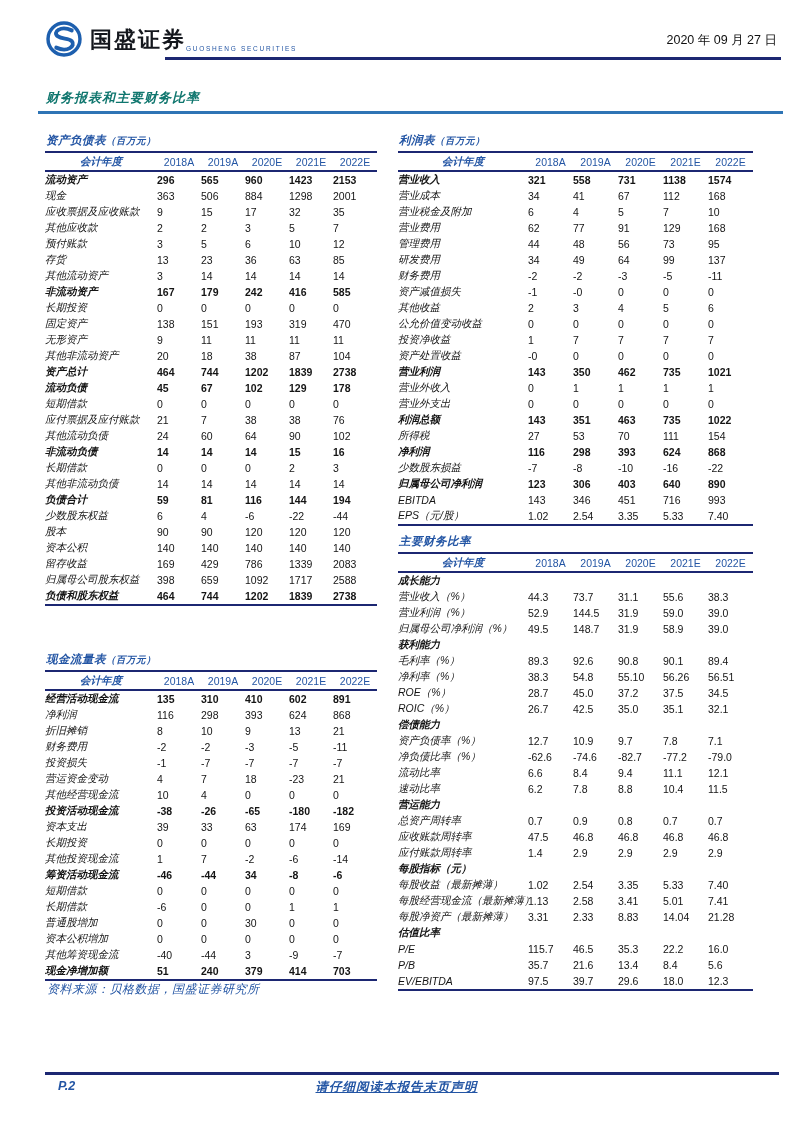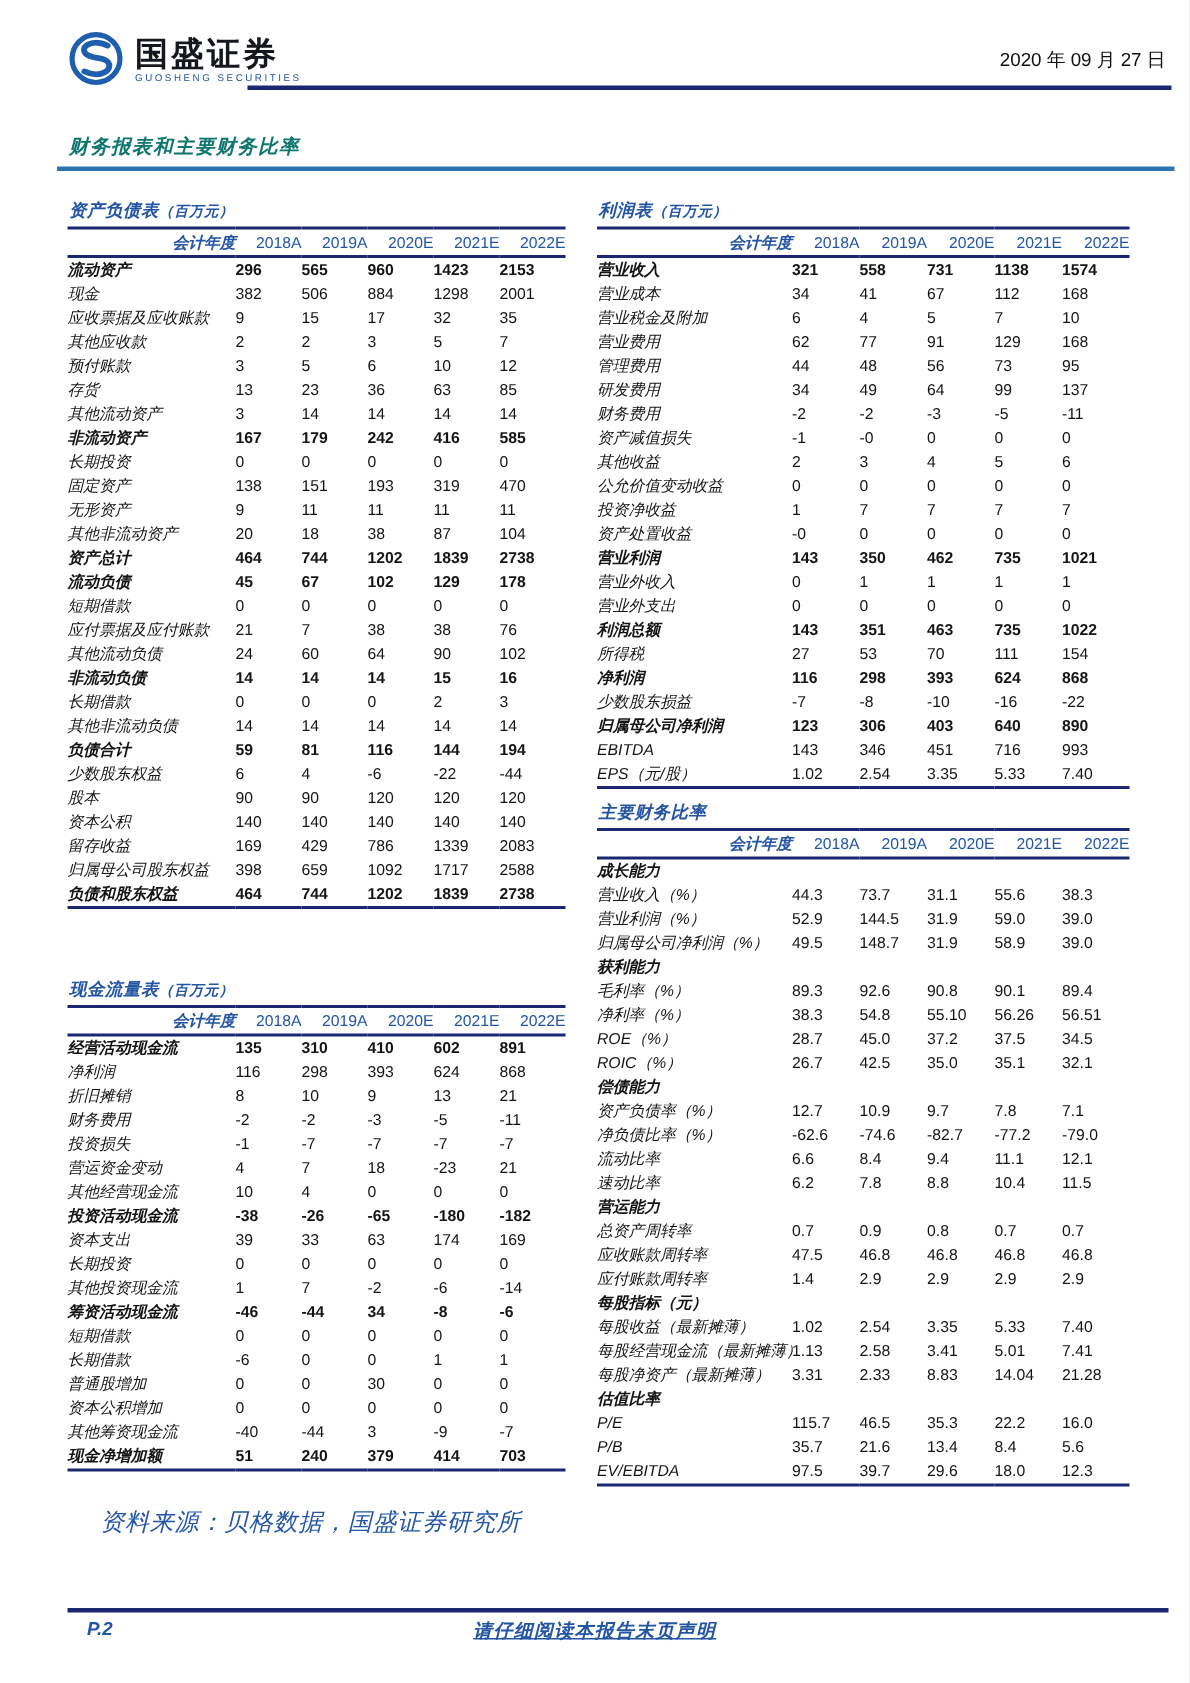--- a/index.html
+++ b/index.html
@@ -3,21 +3,21 @@
 <meta charset="utf-8">
 <style>
   html,body{margin:0;padding:0;background:#e8e8e8;}
   .page{position:relative;width:793px;height:1122px;margin:0 auto;background:#ffffff;
         font-family:"Liberation Sans","DejaVu Sans",sans-serif;color:#141414;overflow:hidden;}
 
   
   .hdr{position:absolute;left:45px;top:16px;right:12px;height:44px;}
   .logo{position:absolute;left:0;top:4px;display:flex;align-items:center;gap:7px;}
   .logo svg{width:38px;height:38px;display:block;}
-  .brand{display:flex;flex-direction:column;}
+  .brand{display:flex;flex-direction:row;align-items:flex-end;}
   .brand-cn{font-size:22px;font-weight:bold;color:#14171d;letter-spacing:2px;line-height:25px;}
   .brand-en{font-size:6.5px;color:#2355a4;letter-spacing:1.7px;margin-top:1px;}
   .hdr-rule{position:absolute;left:120px;right:0;top:41px;height:3px;background:#1c2772;}
   .date{position:absolute;right:4px;top:16px;font-size:12.5px;color:#101010;}
 
   
   .secbar{position:absolute;left:38px;right:10px;top:89px;}
   .secbar .txt{font-size:13px;font-weight:bold;font-style:italic;color:#0f766e;padding-left:8px;letter-spacing:1px;}
   .secbar .rule{margin-top:4px;height:3px;background:#2e74b5;}
 
@@ -27,29 +27,29 @@
 
   
   .fin-table{margin:0;}
   .mt-cf{margin-top:46px;}
   .mt-ratio{margin-top:8px;}
   .t-title{font-size:11.5px;color:#2355a4;font-weight:bold;font-style:italic;padding:0 0 3px 1px;letter-spacing:.5px;}
   .t-title .unit{font-size:9.5px;}
   .fin-table table{width:100%;border-collapse:collapse;table-layout:fixed;
         border-top:2px solid #1c2772;border-bottom:2px solid #1c2772;}
   .fin-table thead tr{border-bottom:2px solid #1c2772;}
-  .fin-table th{text-align:right;font-size:10.5px;color:#2355a4;height:17px;padding:0;font-weight:normal;white-space:nowrap;}
+  .fin-table th{text-align:center;font-size:10.5px;color:#2355a4;height:17px;padding:0;font-weight:normal;white-space:nowrap;}
   .fin-table th.lab{font-weight:bold;font-style:italic;}
   .fin-table td{font-size:10.5px;height:16px;padding:0;white-space:nowrap;overflow:visible;color:#141414;}
   .fin-table td.lab{font-style:italic;}
   .fin-table tr.b td{font-weight:bold;}
   .colL th.lab{width:112px;} .colL th.y{width:44px;}
   .colR th.lab{width:130px;} .colR th.y{width:45px;}
 
-  .src{margin-top:24px;font-size:16px;color:#2355a4;font-style:italic;padding-left:2px;letter-spacing:.5px;text-align:center;}
+  .src{margin-top:0;font-size:12px;color:#2355a4;font-style:italic;padding-left:2px;letter-spacing:.5px;}
 
   
   .ftr-rule{position:absolute;left:45px;right:14px;top:1072px;height:3px;background:#1c2772;}
   .ftr-page{position:absolute;left:58px;top:1079px;font-size:12.5px;font-weight:bold;font-style:italic;color:#2355a4;}
   .ftr-disc{position:absolute;left:0;right:0;top:1079px;text-align:center;font-size:12.5px;font-weight:bold;font-style:italic;color:#2355a4;letter-spacing:1px;text-decoration:underline;}
 </style>
 </head>
 <body>
 
 <div class="page">
@@ -94,21 +94,21 @@
             <tr class="b">
               <td class="lab">流动资产</td>
               <td class="num">296</td>
               <td class="num">565</td>
               <td class="num">960</td>
               <td class="num">1423</td>
               <td class="num">2153</td>
             </tr>
             <tr>
               <td class="lab">现金</td>
-              <td class="num">382</td>
+              <td class="num">363</td>
               <td class="num">506</td>
               <td class="num">884</td>
               <td class="num">1298</td>
               <td class="num">2001</td>
             </tr>
             <tr>
               <td class="lab">应收票据及应收账款</td>
               <td class="num">9</td>
               <td class="num">15</td>
               <td class="num">17</td>

